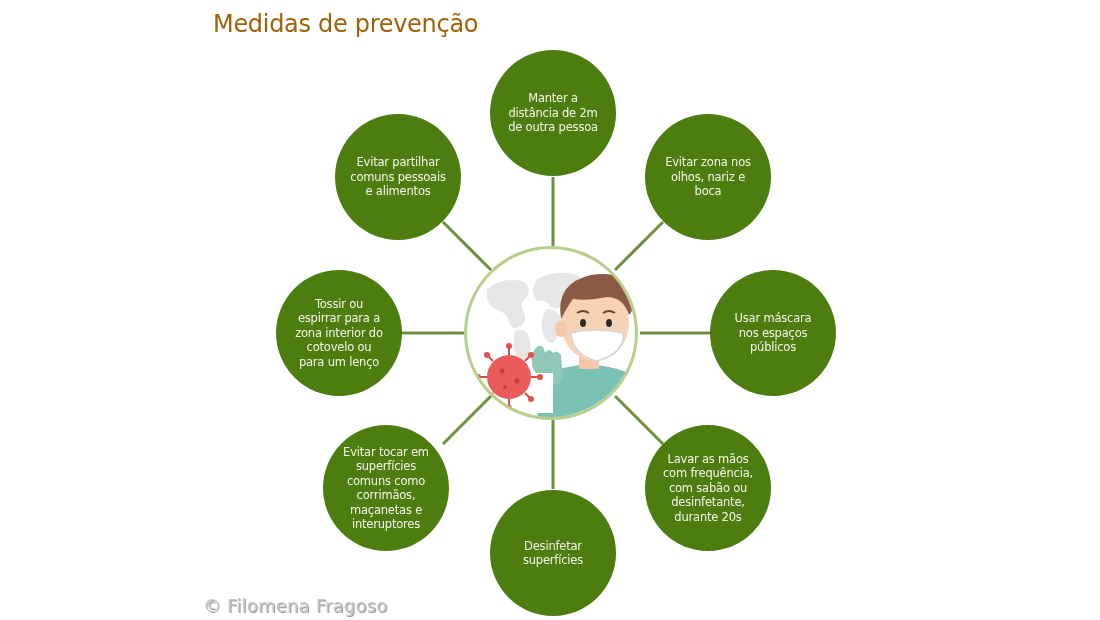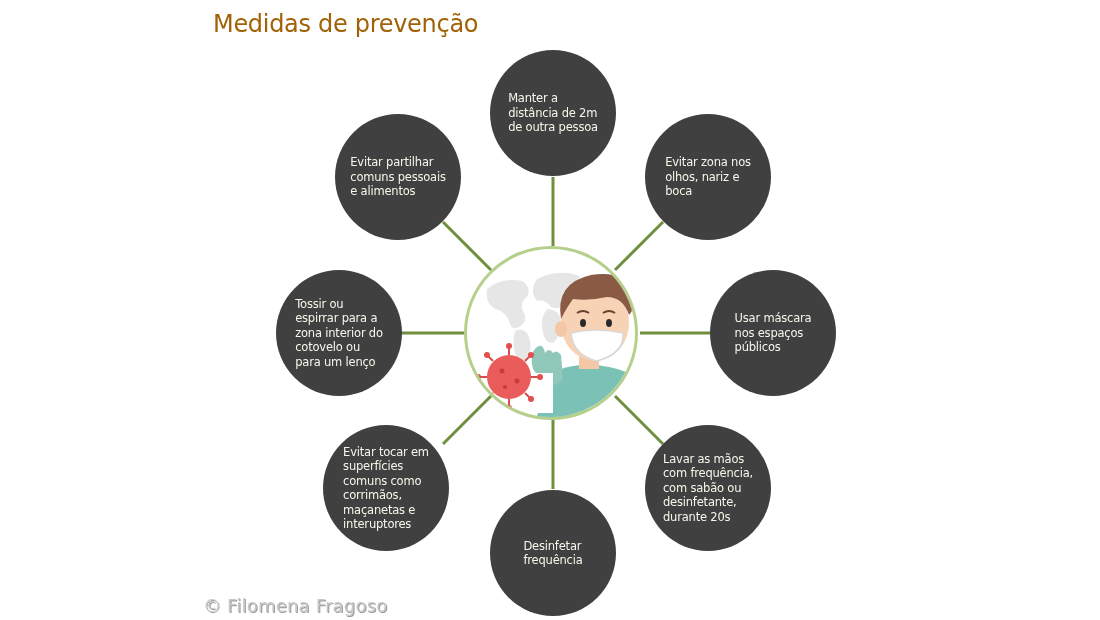--- a/index.html
+++ b/index.html
@@ -1,19 +1,19 @@
 <!DOCTYPE html>
 <html><head>
 <meta charset="utf-8">
 <style>
   html, body { margin:0; padding:0; background:#ffffff; }
   body { width:1100px; height:620px; position:relative; overflow:hidden; font-family:"Liberation Sans", sans-serif; }
   .title { position:absolute; left:213px; top:10px; font-size:24px; color:#a16207; font-family:"DejaVu Sans", sans-serif; letter-spacing:-0.3px; }
   svg.lines { position:absolute; left:0; top:0; }
-  .node { position:absolute; width:126px; height:126px; border-radius:50%; background:#404040; display:flex; align-items:center; justify-content:center; text-align:left; box-sizing:border-box; padding:10px; }
+  .node { position:absolute; width:126px; height:126px; border-radius:50%; background:#4d7c0f; display:flex; align-items:center; justify-content:center; text-align:center; box-sizing:border-box; padding:10px; }
   .node span { color:#f4f8ea; font-size:11.5px; line-height:14.5px; font-family:"DejaVu Sans", sans-serif; white-space:pre-line; letter-spacing:-0.2px; }
   .hub { position:absolute; left:464px; top:246px; width:174px; height:174px; border-radius:50%; border:3px solid #b6cf8a; box-sizing:border-box; background:#ffffff; overflow:hidden; }
   .credit { position:absolute; left:203px; top:595px; font-size:18px; color:#c8c8c8; font-family:"DejaVu Sans", sans-serif; text-shadow:1px 1px 0 #9a9a9a; letter-spacing:0.2px; }
 </style>
 </head>
 <body>
 
 <div class="title">Medidas de prevenção</div>
 
 <svg class="lines" width="1100" height="620">
@@ -104,21 +104,21 @@
 </div>
 <div class="node" style="left:645px; top:425px;">
   <span>Lavar as mãos
 com frequência,
 com sabão ou
 desinfetante,
 durante 20s</span>
 </div>
 <div class="node" style="left:490px; top:490px;">
   <span>Desinfetar
-frequência</span>
+superfícies</span>
 </div>
 <div class="node" style="left:323px; top:425px;">
   <span>Evitar tocar em
 superfícies
 comuns como
 corrimãos,
 maçanetas e
 interuptores</span>
 </div>
 <div class="node" style="left:276px; top:270px;">

